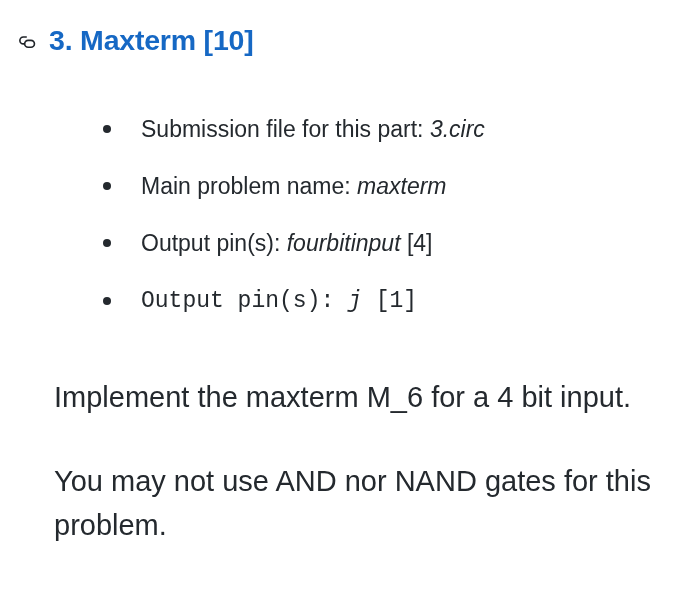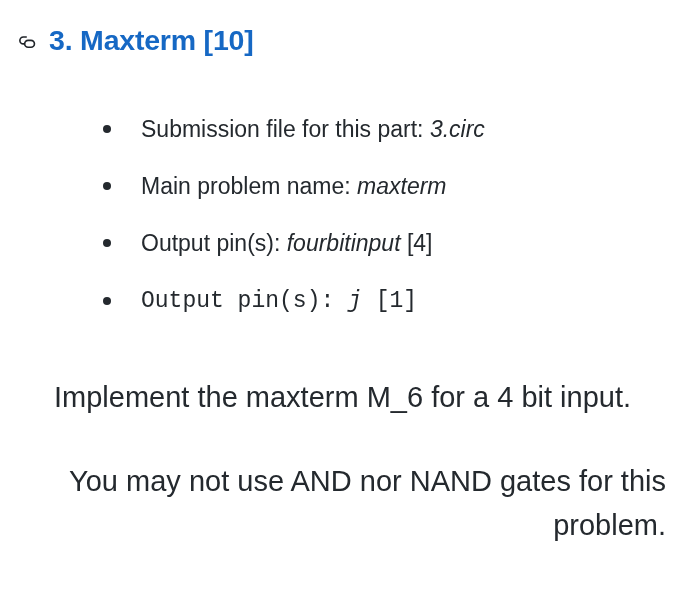--- a/index.html
+++ b/index.html
@@ -97,21 +97,20 @@
   }
   .body-para {
     font-size: 29px;
     line-height: 1.52;
     color: #24292e;
     margin: 0 0 40px 0;
     max-width: 628px;
   }
   .body-para:last-child {
     margin-bottom: 0;
-    text-align: right;
   }
 </style>
 </head>
 <body>
 
 <div class="page">
 
   <h2 class="section-heading">
     <span class="anchor-link">
       <svg width="23" height="23" viewBox="0 0 24 24" aria-hidden="true">

